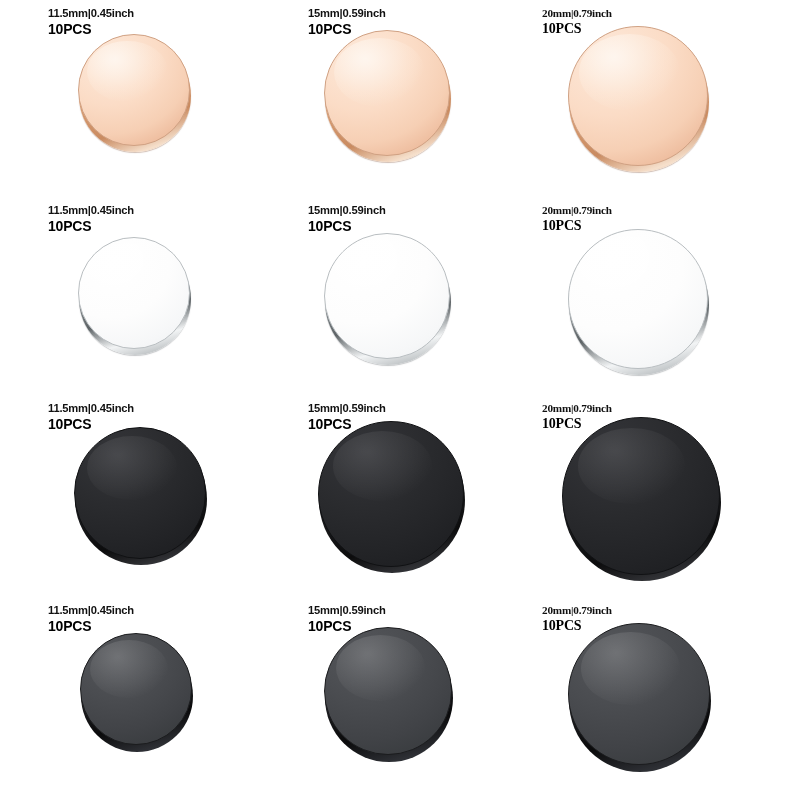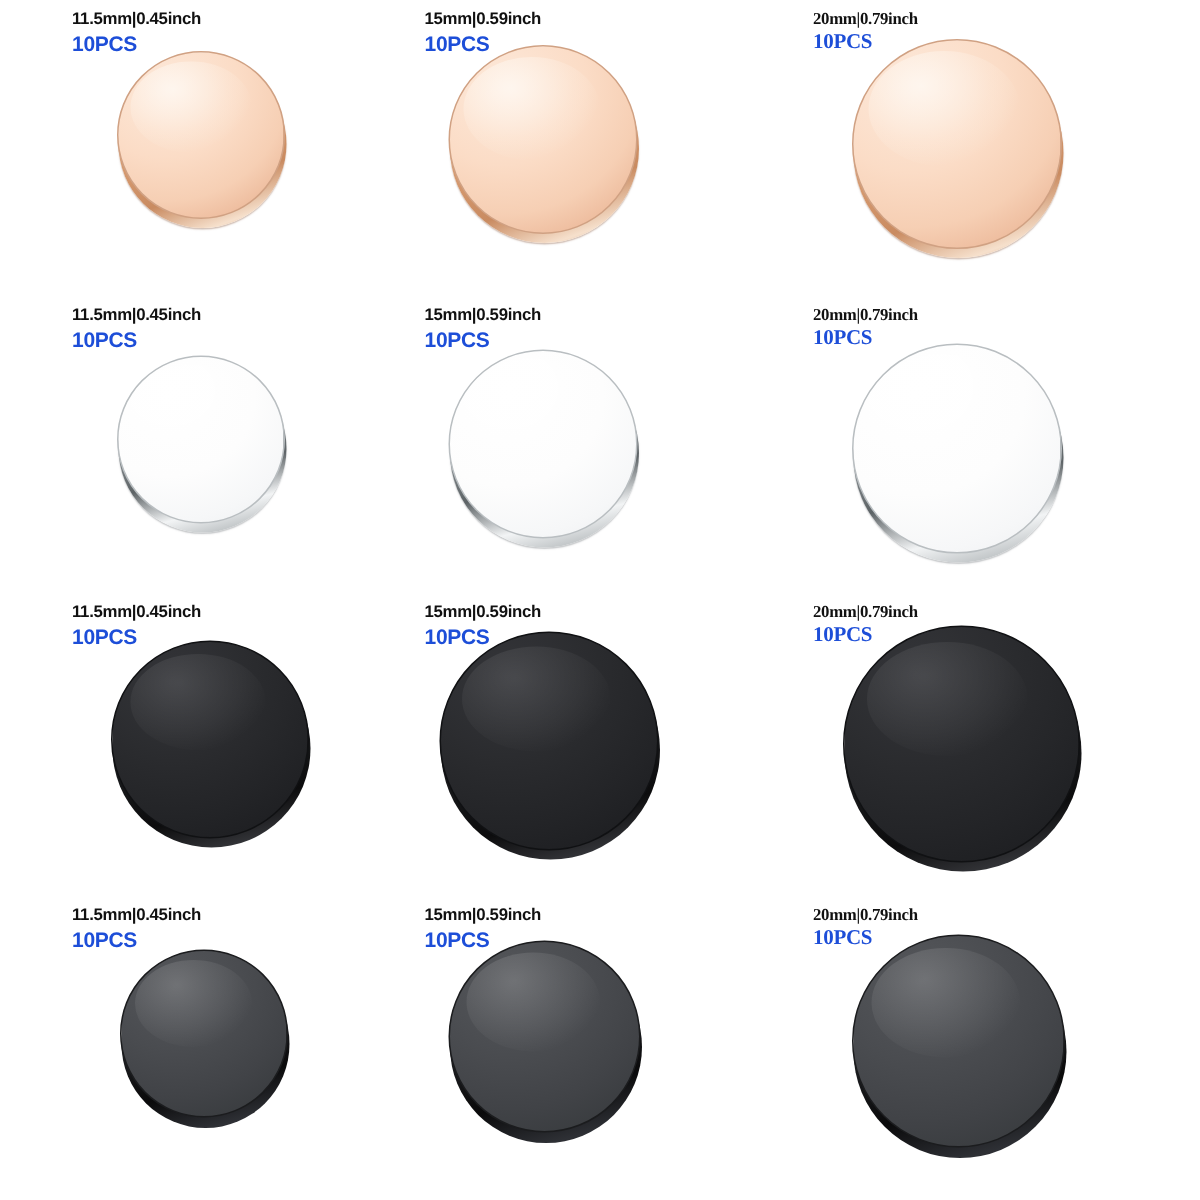--- a/index.html
+++ b/index.html
@@ -33,41 +33,41 @@
   .grid-row.r2 { top: 395px; }
   .grid-row.r3 { top: 597px; }
 
   .grid-cell {
     position: absolute;
     top: 0;
     width: 252px;
     height: 200px;
   }
   .grid-cell.c0 { left: 36px; }
-  .grid-cell.c1 { left: 271px; }
+  .grid-cell.c1 { left: 296px; }
   .grid-cell.c2 { left: 530px; font-family: Liberation Serif, serif; }
 
   .cell-labels {
     position: absolute;
     left: 12px;
     top: 8px;
     z-index: 5;
     line-height: 1.05;
     white-space: nowrap;
   }
   .label-size {
     font-size: 11.2px;
     font-weight: bold;
     color: #111111;
     letter-spacing: -0.2px;
   }
   .label-qty {
     font-size: 14px;
     font-weight: bold;
-    color: #1d4ed8;
+    color: #000000;
     margin-top: 2px;
     letter-spacing: -0.2px;
   }
 
   
   .disc-wrap {
     position: absolute;
     z-index: 2;
   }
 

